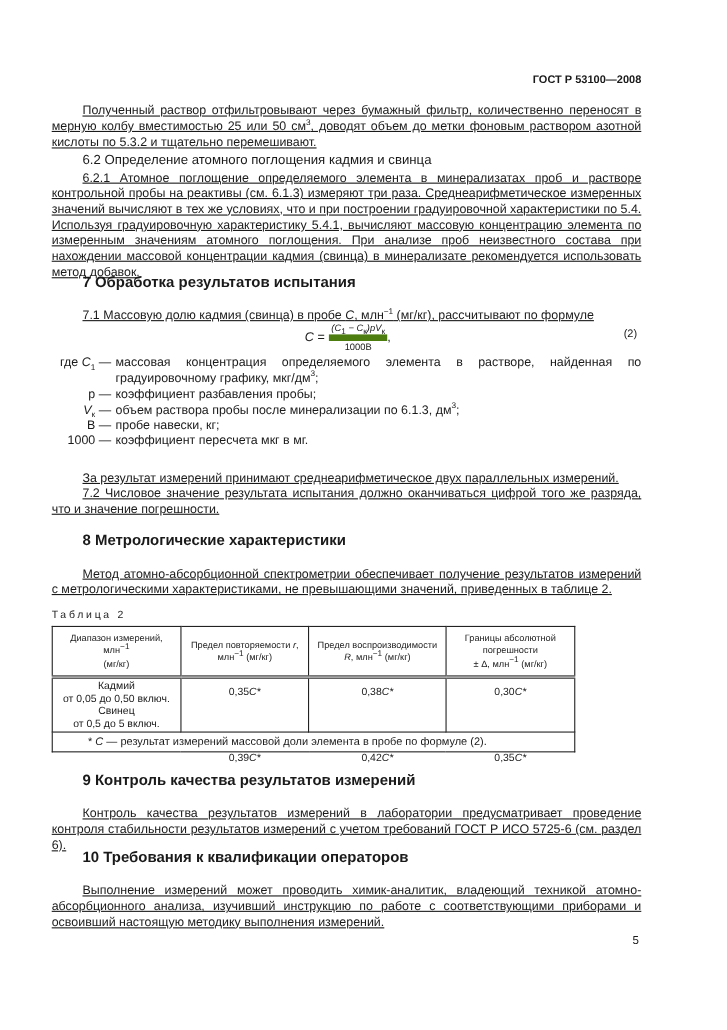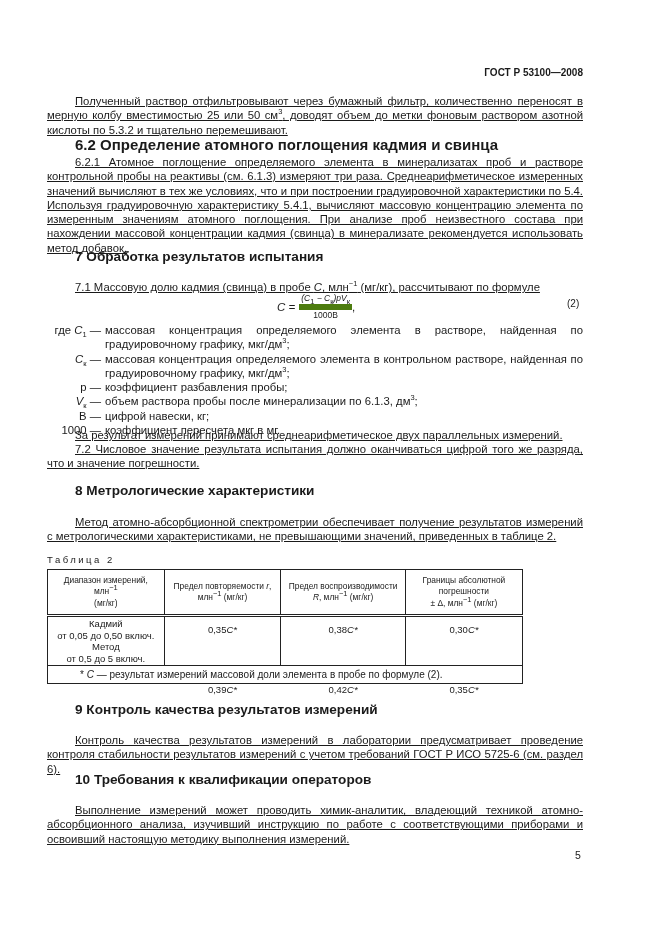--- a/index.html
+++ b/index.html
@@ -5,21 +5,21 @@
   html, body { margin: 0; padding: 0; background: #ffffff; }
   body {
     width: 661px; height: 936px; position: relative; overflow: hidden;
     font-family: "Liberation Sans", sans-serif; color: #1a1a1a;
     font-size: 11.3px; line-height: 14.3px;
   }
   .abs { position: absolute; }
   .header-code { top: 66px; right: 78px; font-weight: bold; font-size: 10px; }
   .p { position: absolute; left: 47px; width: 536px; text-align: justify; }
   .indent { text-indent: 28px; text-decoration: underline; }
-  .h2 { position: absolute; left: 75px; font-weight: bold; font-size: 15px; }
+  .h2 { position: absolute; left: 75px; font-weight: normal; font-size: 12px; }
   .h1 { position: absolute; left: 75px; font-weight: bold; font-size: 13.6px; }
   sup { font-size: 7.5px; line-height: 0; vertical-align: super; }
   sub { font-size: 7.5px; line-height: 0; vertical-align: sub; }
   i { font-style: italic; }
 
   
   .formula { position: absolute; top: 293px; left: 277px; font-size: 11.5px; display: flex; align-items: center; }
   .frac { display: inline-flex; flex-direction: column; align-items: center; margin-left: 4px; font-size: 8.5px; line-height: 11px; }
   .frac .num { border-bottom: 6px solid #4d7c0f; padding: 0 2px; }
   .frac .den { padding: 0 2px; }
@@ -64,34 +64,30 @@
   <span>,</span>
 </div>
 <div class="eqno">(2)</div>
 
 <div class="defs">
   <div class="def">
     <span class="sym"><span>где </span><i>C</i><sub>1</sub><span> —</span></span>
     <span class="desc"><span>массовая концентрация определяемого элемента в растворе, найденная по градуировочному графику, мкг/дм</span><sup>3</sup><span>;</span></span>
   </div>
   <div class="def">
-    <span class="sym"><i>C</i><sub>к</sub><span> —</span></span>
-    <span class="desc"><span>массовая концентрация определяемого элемента в контрольном растворе, найденная по градуировочному графику, мкг/дм</span><sup>3</sup><span>;</span></span>
-  </div>
-  <div class="def">
     <span class="sym"><span>р</span><span> —</span></span>
     <span class="desc">коэффициент разбавления пробы;</span>
   </div>
   <div class="def">
     <span class="sym"><i>V</i><sub>к</sub><span> —</span></span>
     <span class="desc"><span>объем раствора пробы после минерализации по 6.1.3, дм</span><sup>3</sup><span>;</span></span>
   </div>
   <div class="def">
     <span class="sym"><span>В</span><span> —</span></span>
-    <span class="desc">цифрой навески, кг;</span>
+    <span class="desc">пробе навески, кг;</span>
   </div>
   <div class="def">
     <span class="sym"><span>1000</span><span> —</span></span>
     <span class="desc">коэффициент пересчета мкг в мг.</span>
   </div>
 </div>
 
 <div class="p indent" style="top:428px;">За результат измерений принимают среднеарифметическое двух параллельных измерений.</div>
 <div class="p indent" style="top:442px;">7.2  Числовое значение результата испытания должно оканчиваться цифрой того же разряда, что и значение погрешности.</div>
 
@@ -110,21 +106,21 @@
       <tr>
     <th><span>Диапазон измерений, млн</span><sup>−1</sup><br><span>(мг/кг)</span></th>
     <th><span>Предел повторяемости </span><i>r</i><span>,</span><br><span>млн</span><sup>−1</sup><span> (мг/кг)</span></th>
     <th><span>Предел воспроизводимости</span><br><i>R</i><span>, млн</span><sup>−1</sup><span> (мг/кг)</span></th>
     <th><span>Границы абсолютной</span><br><span>погрешности</span><br><span>± Δ, млн</span><sup>−1</sup><span> (мг/кг)</span></th>
   </tr>
   <tr class="body-row">
     <td>
       <div>Кадмий</div>
       <div>от 0,05 до 0,50 включ.</div>
-      <div>Метод</div>
+      <div>Свинец</div>
       <div>от 0,5 до 5 включ.</div>
     </td>
     <td>
           <div class="vals">
       <div><span>0,35</span><i>C*</i></div>
       <div><span>0,39</span><i>C*</i></div>
     </div>
         </td>
     <td>
           <div class="vals">

